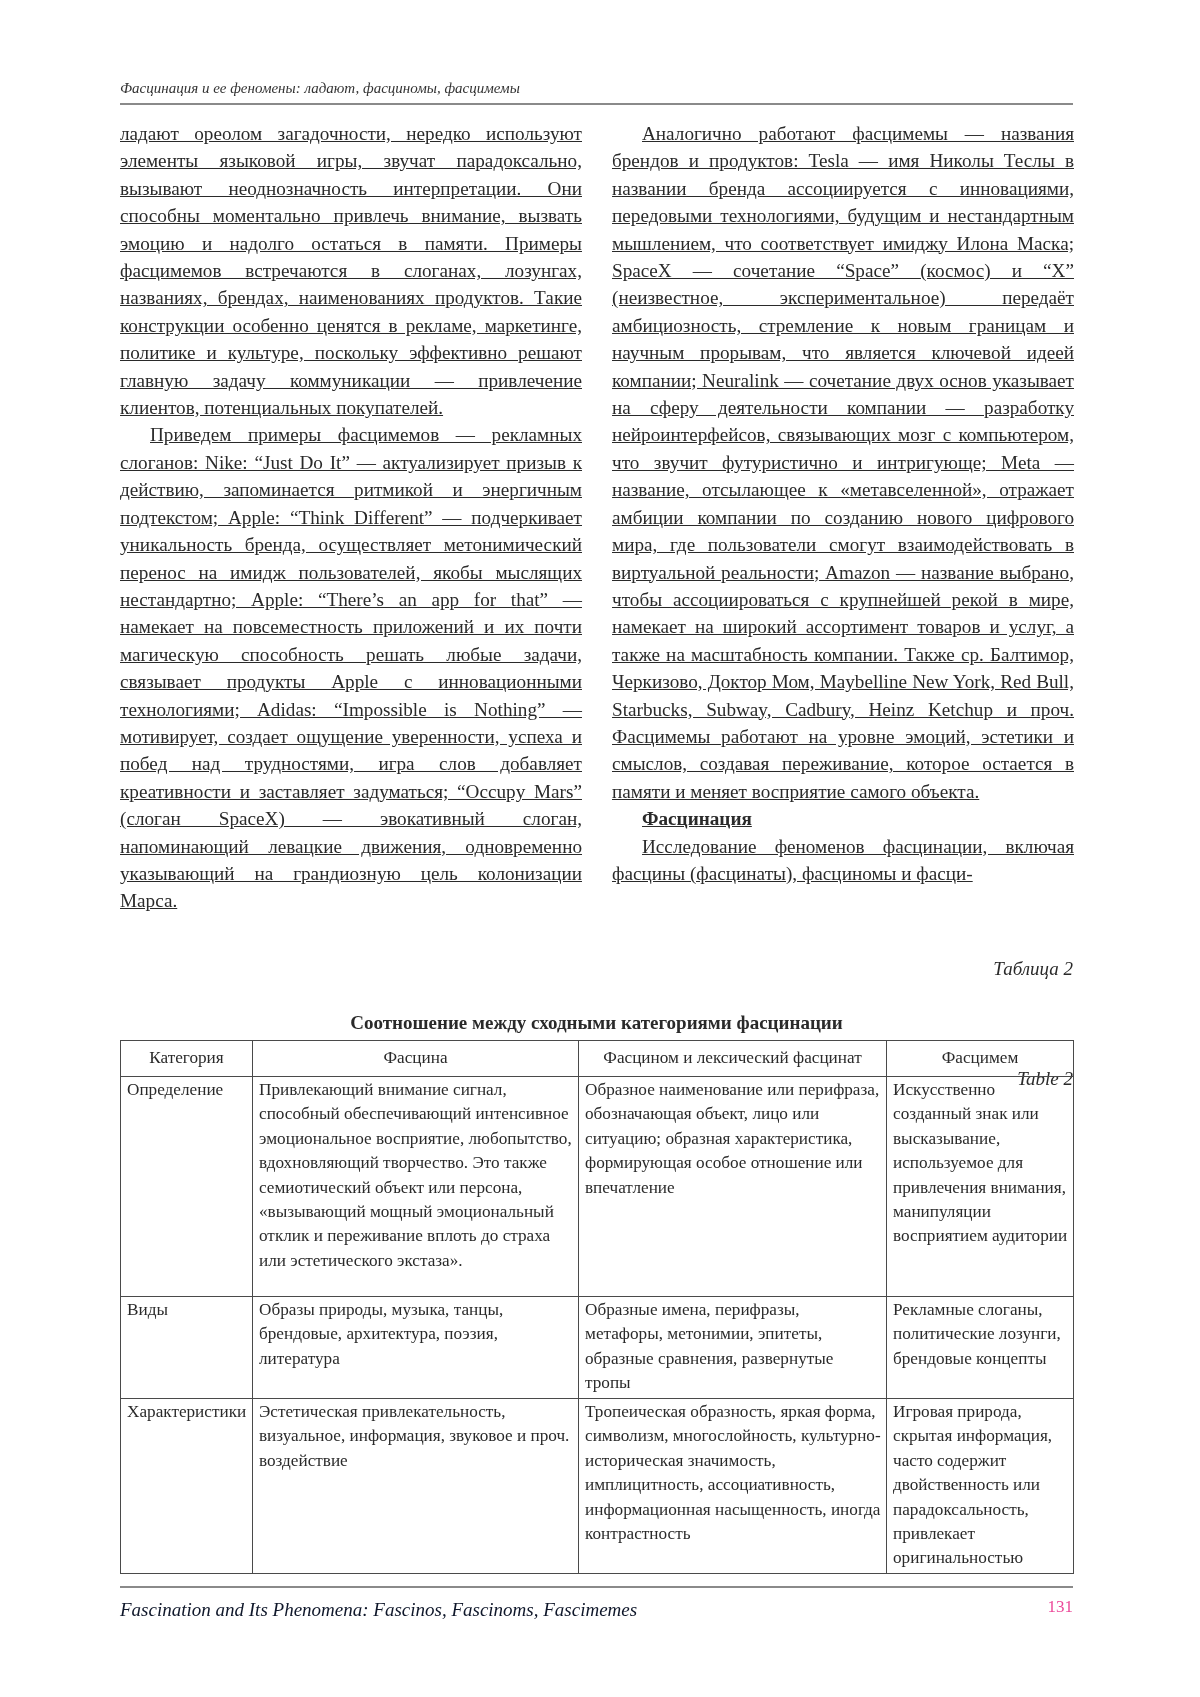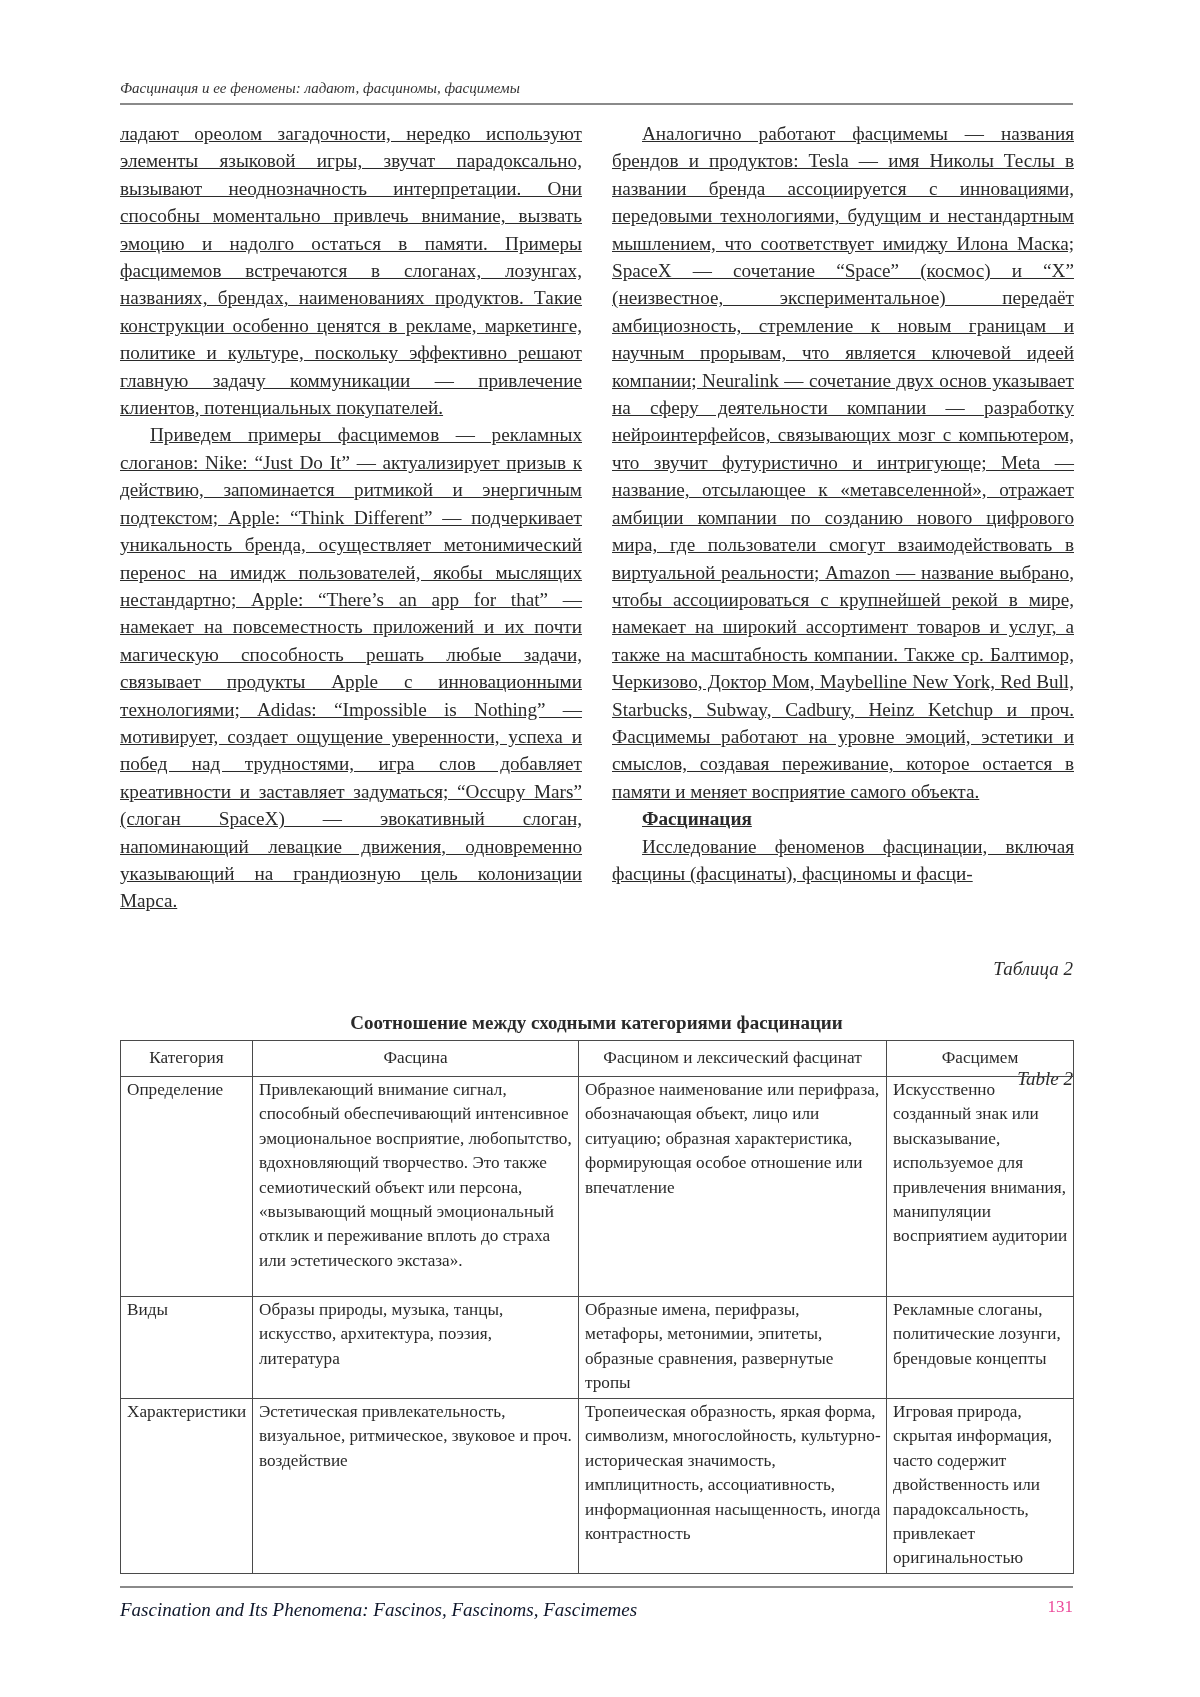--- a/index.html
+++ b/index.html
@@ -64,27 +64,27 @@
   </thead>
   <tbody>
     <tr style="height:220px;">
       <td>Определение</td>
       <td>Привлекающий внимание сигнал, способный обеспечивающий интенсивное эмоциональное восприятие, любопытство, вдохновляющий творчество. Это также семиотический объект или персона, «вызывающий мощный эмоциональный отклик и переживание вплоть до страха или эстетического экстаза».</td>
       <td>Образное наименование или перифраза, обозначающая объект, лицо или ситуацию; образная характеристика, формирующая особое отношение или впечатление</td>
       <td>Искусственно созданный знак или высказывание, используемое для привлечения внимания, манипуляции восприятием аудитории</td>
     </tr>
     <tr style="height:102px;">
       <td>Виды</td>
-      <td>Образы природы, музыка, танцы, искусство, архитектура, поэзия, литература</td>
+      <td>Образы природы, музыка, танцы, брендовые, архитектура, поэзия, литература</td>
       <td>Образные имена, перифразы, метафоры, метонимии, эпитеты, образные сравнения, развернутые тропы</td>
       <td>Рекламные слоганы, политические лозунги, брендовые концепты</td>
     </tr>
     <tr style="height:170px;">
       <td>Характеристики</td>
-      <td>Эстетическая привлекательность, визуальное, ритмическое, звуковое и проч. воздействие</td>
+      <td>Эстетическая привлекательность, визуальное, информация, звуковое и проч. воздействие</td>
       <td>Тропеическая образность, яркая форма, символизм, многослойность, культурно-историческая значимость, имплицитность, ассоциативность, информационная насыщенность, иногда контрастность</td>
       <td>Игровая природа, скрытая информация, часто содержит двойственность или парадоксальность, привлекает оригинальностью</td>
     </tr>
   </tbody>
 </table>
 
 <div class="rule-bottom"></div>
 <div class="running-foot">Fascination and Its Phenomena: Fascinos, Fascinoms, Fascimemes</div>
 <div class="page-number">131</div>
 

